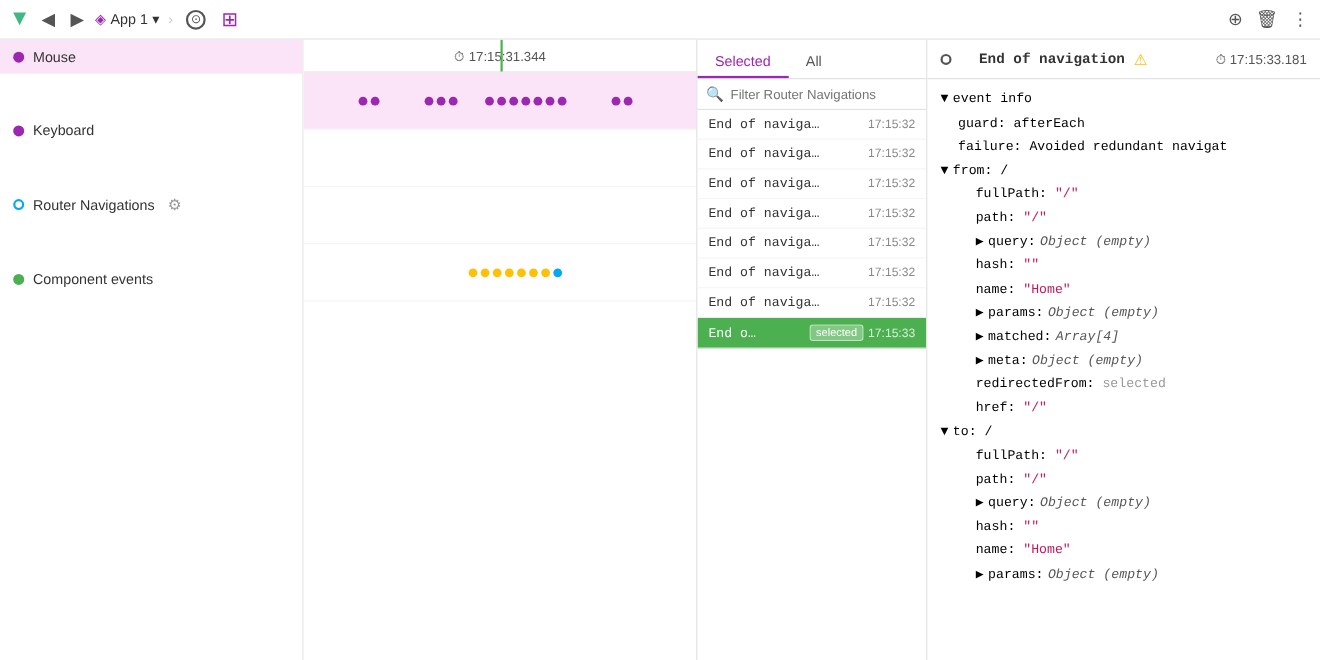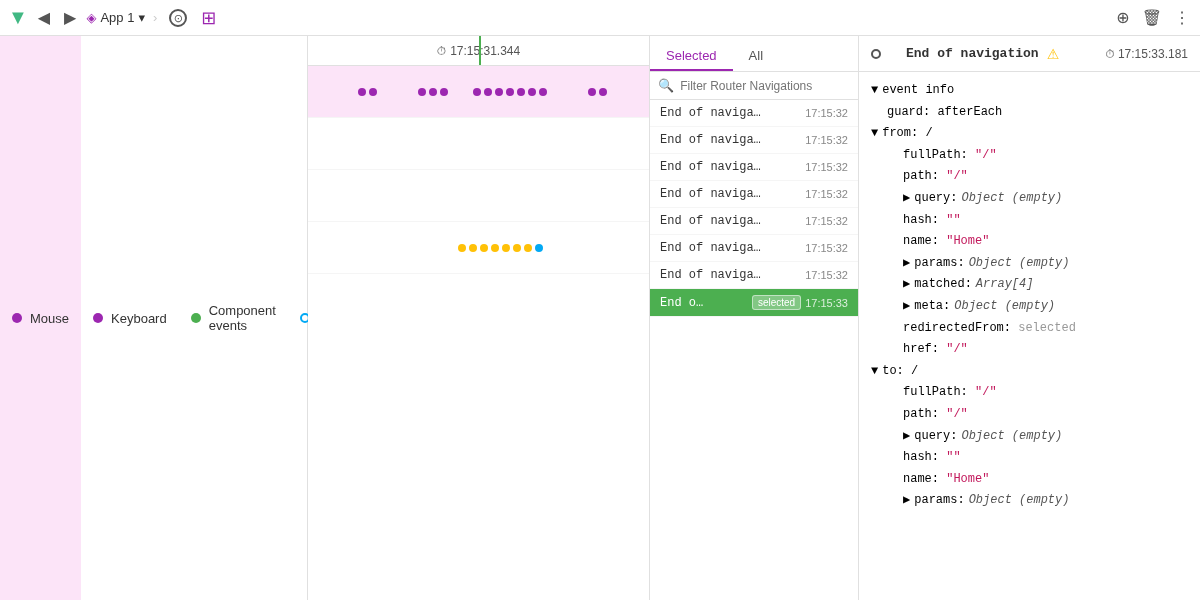--- a/index.html
+++ b/index.html
@@ -28,25 +28,26 @@
 
     
     .main {
       display: flex;
       flex: 1;
       overflow: hidden;
     }
 
     
     .sidebar {
-      width: 308px;
+      width: 276px;
       flex-shrink: 0;
       border-right: 1px solid #e0e0e0;
       display: flex;
-      flex-direction: row;
+      flex-direction: column;
+      gap: 36px;
     }
     .sidebar-item {
       display: flex;
       align-items: center;
       padding: 8px 12px;
       gap: 8px;
       cursor: pointer;
     }
     .dot { width: 10px; height: 10px; border-radius: 50%; flex-shrink: 0; }
     .dot-purple { background: #9C27B0; }
@@ -237,27 +238,27 @@
   <div class="sidebar">
     <div class="sidebar-item highlight" style="background:#fce4f8;">
       <div class="dot dot-purple"></div>
       <span class="sidebar-label">Mouse</span>
     </div>
     <div class="sidebar-item">
       <div class="dot dot-keyboard"></div>
       <span class="sidebar-label">Keyboard</span>
     </div>
     <div class="sidebar-item">
-      <div class="dot dot-green"></div>
-      <span class="sidebar-label">Component events</span>
-    </div>
-    <div class="sidebar-item">
       <div class="dot-outline"></div>
       <span class="sidebar-label">Router Navigations</span>
       <span class="settings-icon">⚙</span>
+    </div>
+    <div class="sidebar-item">
+      <div class="dot dot-green"></div>
+      <span class="sidebar-label">Component events</span>
     </div>
   </div>
 
   <div class="timeline">
     <div class="timeline-header">
       <span style="color:#555;">⏱</span>
       <span>17:15:31.344</span>
       <div class="timeline-cursor" style="left:50%;"></div>
     </div>
     <div class="timeline-body">
@@ -363,20 +364,23 @@
       </span>
     </div>
     <div class="detail-body">
       <div class="section-header indent-0">
         <span>▼ </span>
         <span>event info</span>
       </div>
       <div class="indent-1">
         <span class="key">guard: </span><span>afterEach</span>
       </div>
+      <div class="indent-1">
+        <span class="key">failure: </span><span>Avoided redundant navigat</span>
+      </div>
       <div class="indent-0 section-header">
         <span>▼ </span>
         <span class="key">from: /</span>
       </div>
       <div class="indent-2">
         <span class="key">fullPath: </span><span class="value-string">"/"</span>
       </div>
       <div class="indent-2">
         <span class="key">path: </span><span class="value-string">"/"</span>
       </div>

